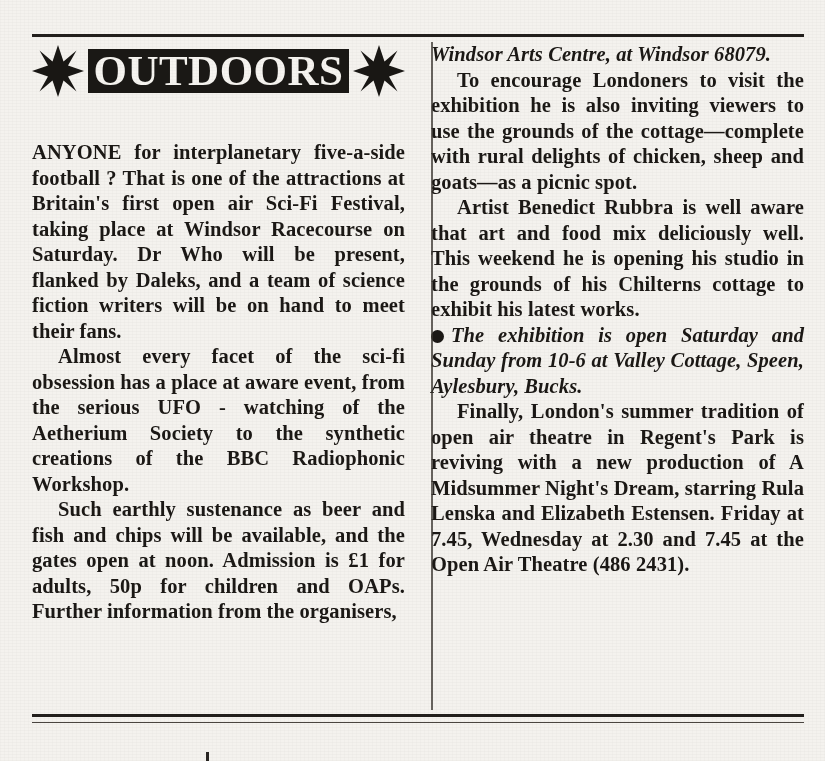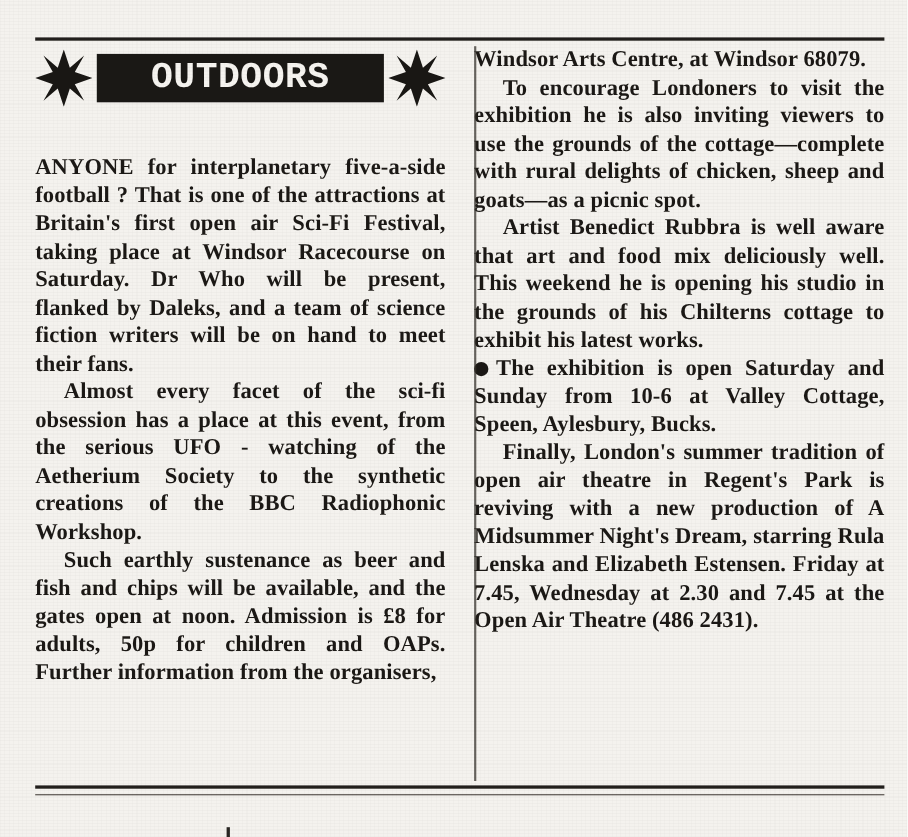--- a/index.html
+++ b/index.html
@@ -113,23 +113,23 @@
     flex: 1 1 auto;
     background: #1c1a17;
     height: 44px;
     margin: 0 4px;
     display: flex;
     align-items: center;
     justify-content: center;
   }
   .masthead-title {
     color: #f4f2ee;
-    font-family: Liberation Mono, monospace;
+    font-family: Liberation Serif, serif;
     font-weight: bold;
-    font-size: 33px;
+    font-size: 43px;
     letter-spacing: 0.5px;
     line-height: 1;
     padding-bottom: 2px;
   }
 
   
   .body-text {
     font-family: "Liberation Serif", serif;
     font-size: 20.5px;
     line-height: 25.5px;
@@ -138,20 +138,21 @@
     text-justify: inter-word;
     font-weight: bold;
     letter-spacing: 0.1px;
   }
   .body-text p {
     margin: 0;
     text-indent: 26px;
   }
   .body-text p.no-indent {
     text-indent: 0;
+    font-style: italic;
   }
   .body-text p.lead {
     text-indent: 0;
     margin-top: 40px;
   }
   .bullet {
     display: inline-block;
     width: 13px;
     height: 13px;
     border-radius: 50%;
@@ -190,22 +191,22 @@
           </div>
           <span class="star">
             <svg viewBox="0 0 52 52" width="52" height="52" aria-hidden="true">
               <path fill="currentColor" d="M26 0 L31.5 16.5 L44.5 5.5 L36 20.5 L52 26 L36 31.5 L44.5 46.5 L31.5 35.5 L26 52 L20.5 35.5 L7.5 46.5 L16 31.5 L0 26 L16 20.5 L7.5 5.5 L20.5 16.5 Z"></path>
             </svg>
           </span>
         </div>
 
         <div class="body-text">
           <p class="lead">ANYONE for interplanetary five-a-side football ? That is one of the attractions at Britain's first open air Sci-Fi Festival, taking place at Windsor Racecourse on Saturday. Dr Who will be present, flanked by Daleks, and a team of science fiction writers will be on hand to meet their fans.</p>
-          <p>Almost every facet of the sci-fi obsession has a place at this event, from the serious UFO - watching of the Aetherium Society to the synthetic creations of the BBC Radiophonic Workshop.</p>
-          <p>Such earthly sustenance as beer and fish and chips will be available, and the gates open at noon. Admission is £8 for adults, 50p for children and OAPs. Further information from the organisers,</p>
+          <p>Almost every facet of the sci-fi obsession has a place at aware event, from the serious UFO - watching of the Aetherium Society to the synthetic creations of the BBC Radiophonic Workshop.</p>
+          <p>Such earthly sustenance as beer and fish and chips will be available, and the gates open at noon. Admission is £1 for adults, 50p for children and OAPs. Further information from the organisers,</p>
         </div>
       </div>
 
       <div class="col">
         <div class="body-text">
           <p class="no-indent">Windsor Arts Centre, at Windsor 68079.</p>
           <p>To encourage Londoners to visit the exhibition he is also inviting viewers to use the grounds of the cottage—complete with rural delights of chicken, sheep and goats—as a picnic spot.</p>
           <p>Artist Benedict Rubbra is well aware that art and food mix deliciously well. This weekend he is opening his studio in the grounds of his Chilterns cottage to exhibit his latest works.</p>
           <p class="no-indent"><span class="bullet"></span><span>The exhibition is open Saturday and Sunday from 10-6 at Valley Cottage, Speen, Aylesbury, Bucks.</span></p>
           <p>Finally, London's summer tradition of open air theatre in Regent's Park is reviving with a new production of A Midsummer Night's Dream, starring Rula Lenska and Elizabeth Estensen. Friday at 7.45, Wednesday at 2.30 and 7.45 at the Open Air Theatre (486 2431).</p>

